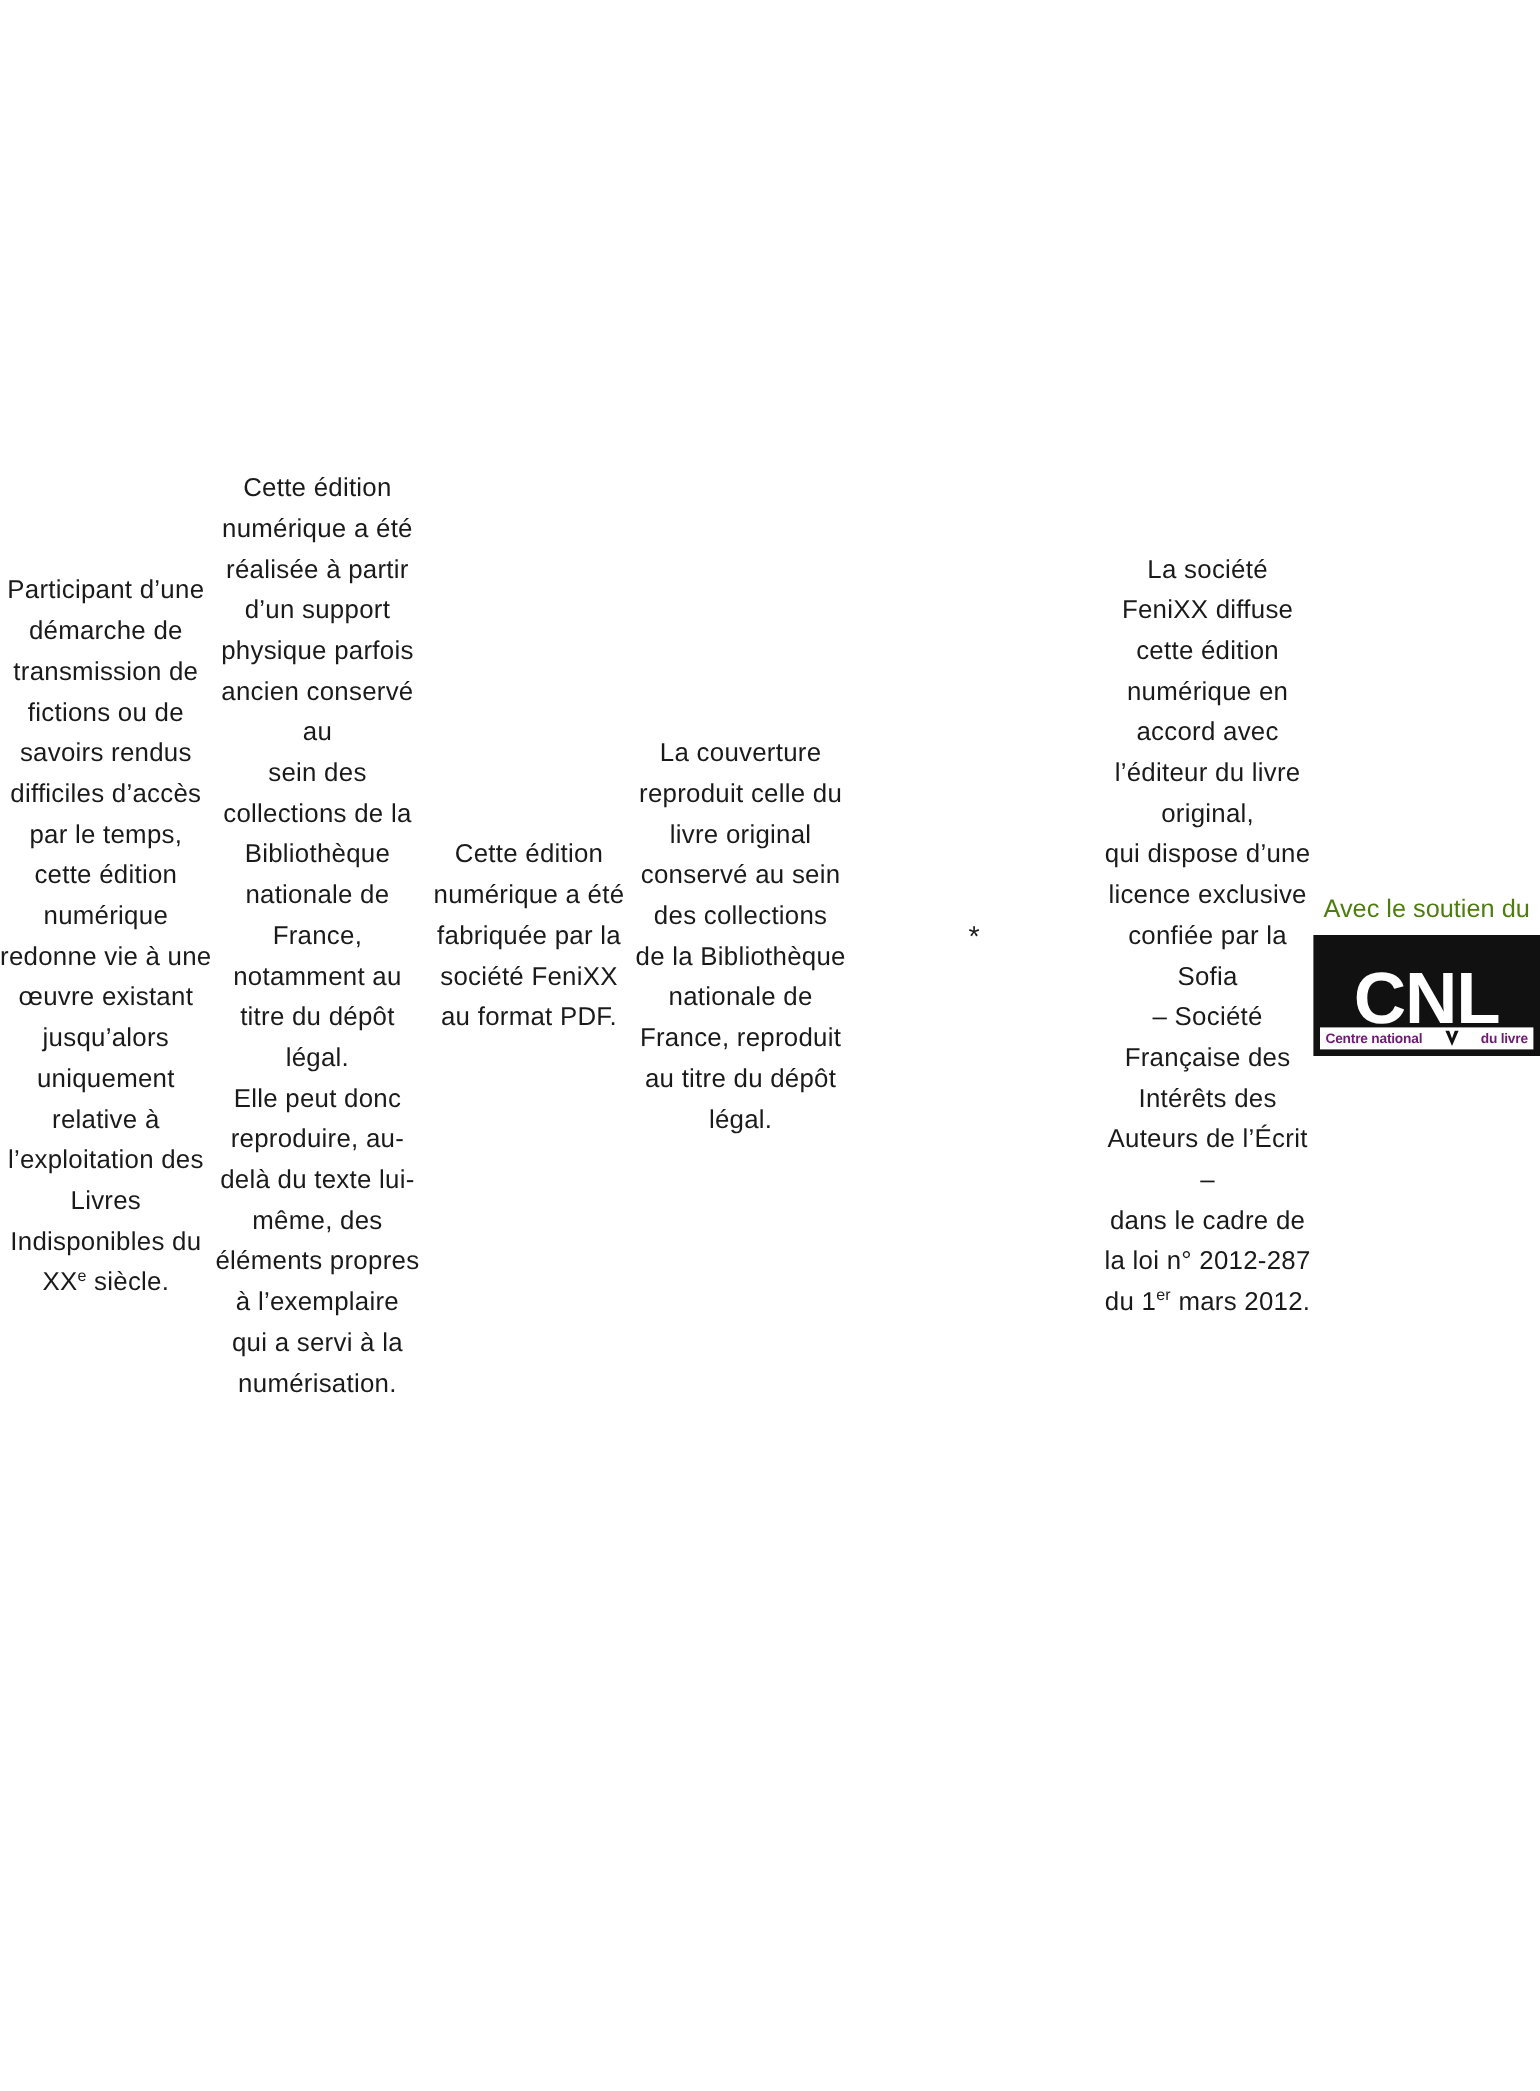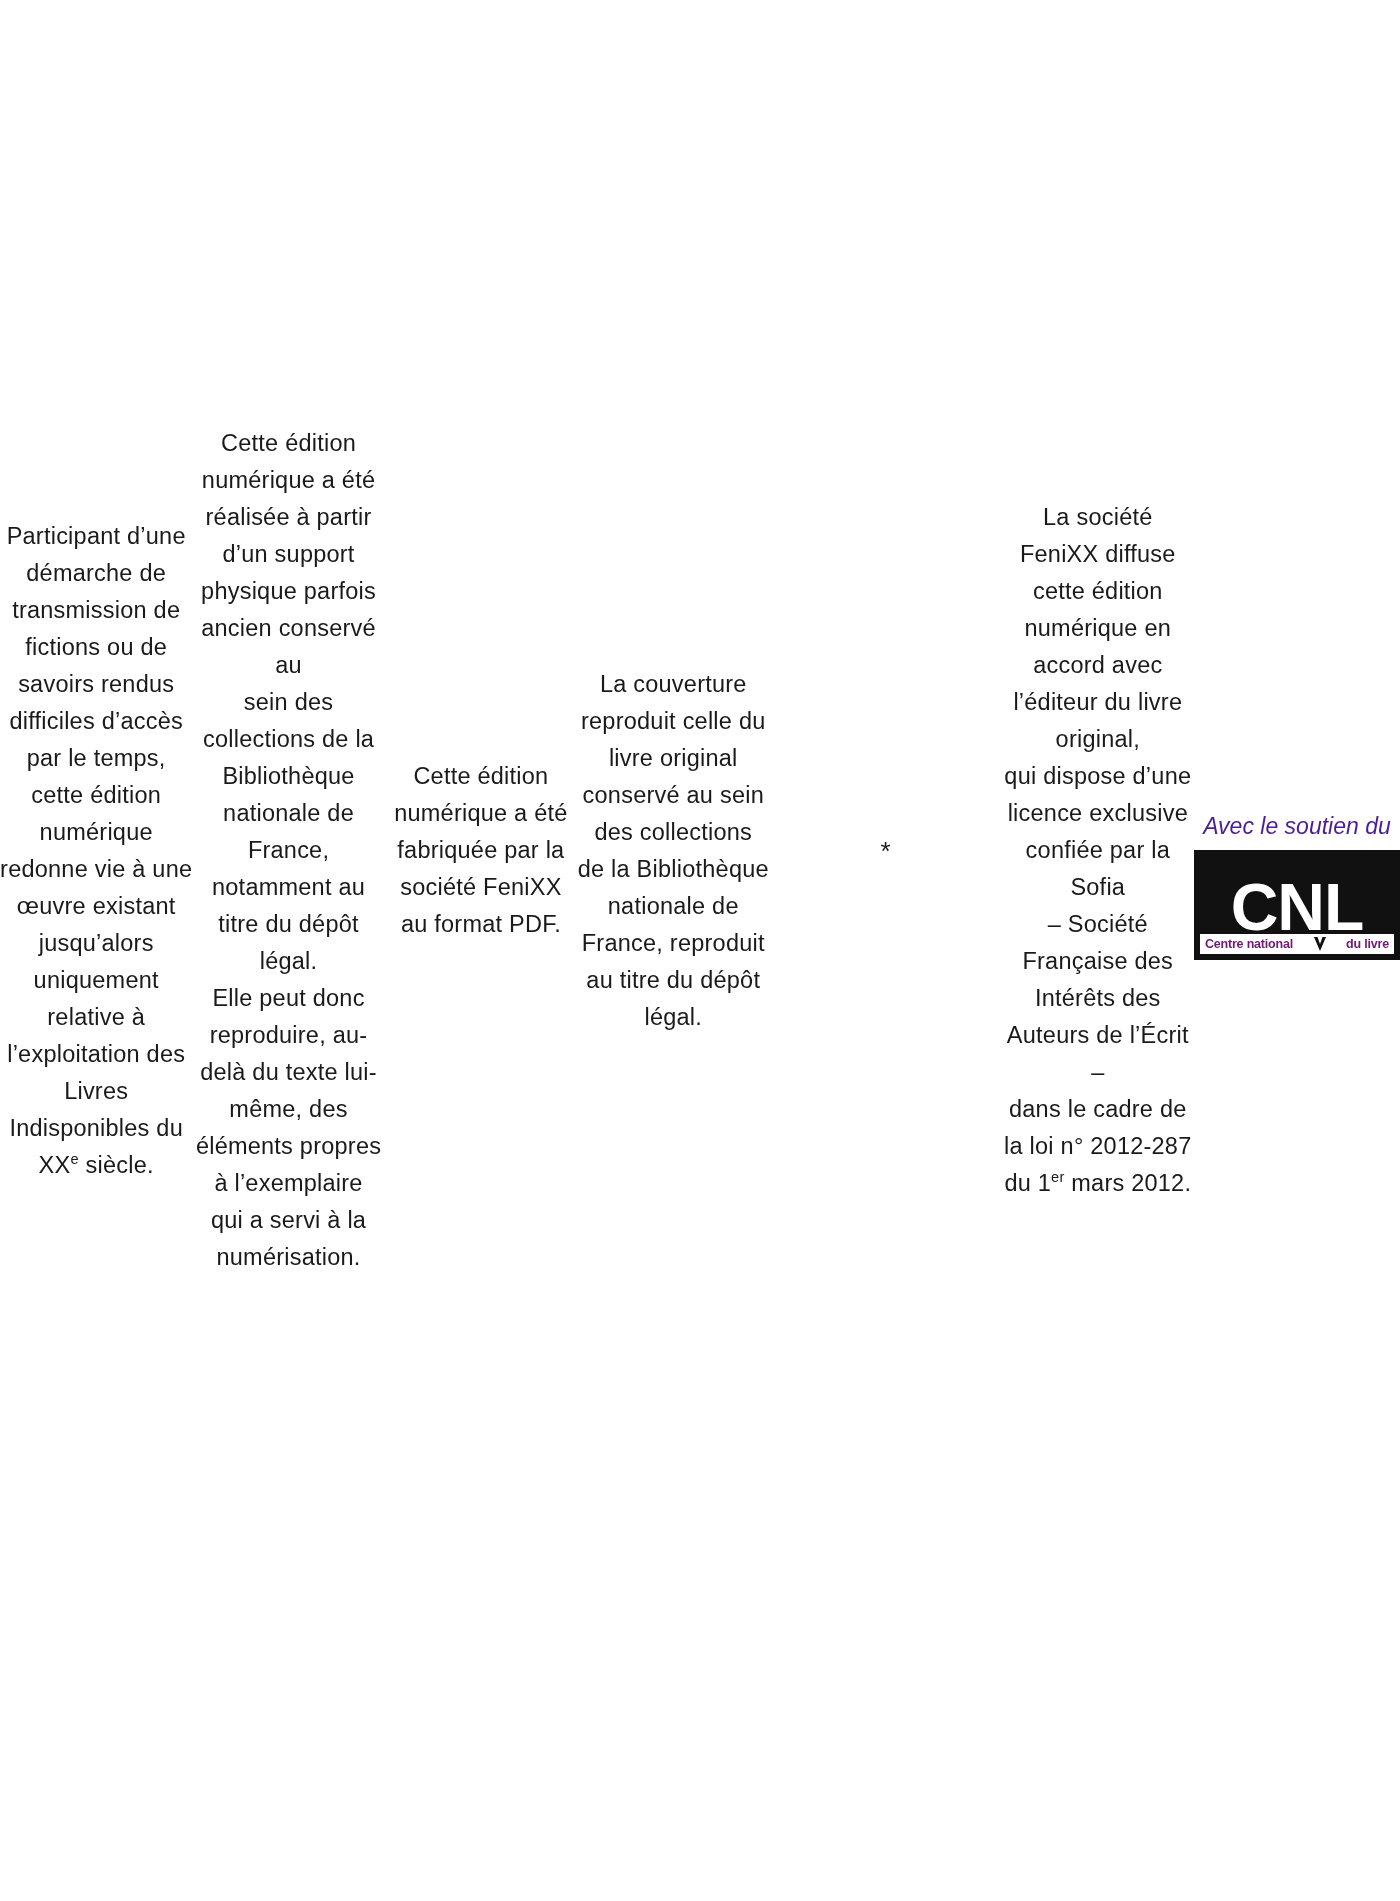--- a/index.html
+++ b/index.html
@@ -55,23 +55,22 @@
   }
   .support-wrap {
     margin-top: 70px;
     display: flex;
     flex-direction: column;
     align-items: center;
   }
   .support-text {
     font-size: 23px;
     line-height: 28px;
-    color: #4c1d95;
+    color: #4d7c0f;
     margin-bottom: 10px;
-    font-style: italic;
   }
   
   .cnl-logo {
     width: 206px;
     height: 110px;
     background: #111111;
     display: flex;
     flex-direction: column;
     justify-content: flex-start;
     align-items: center;

